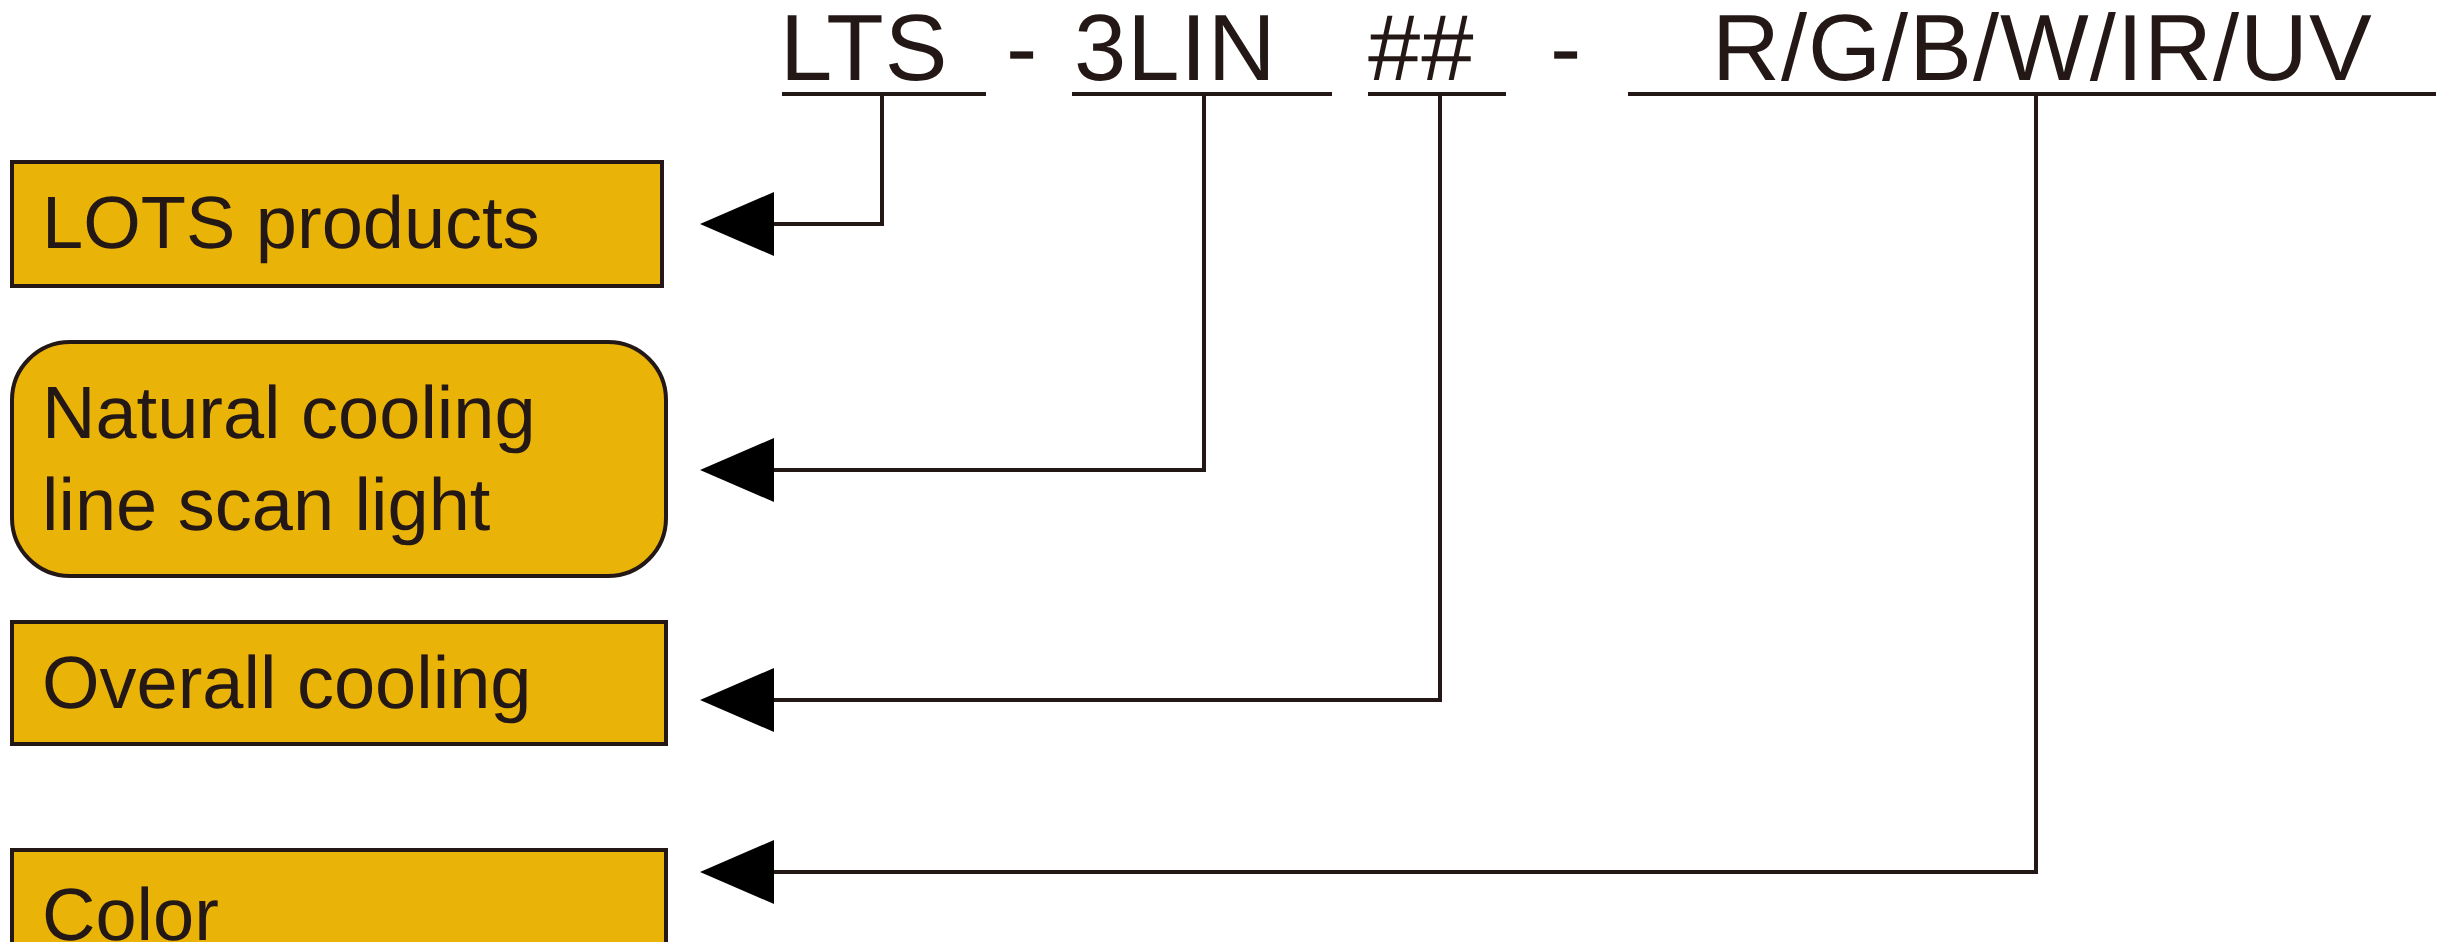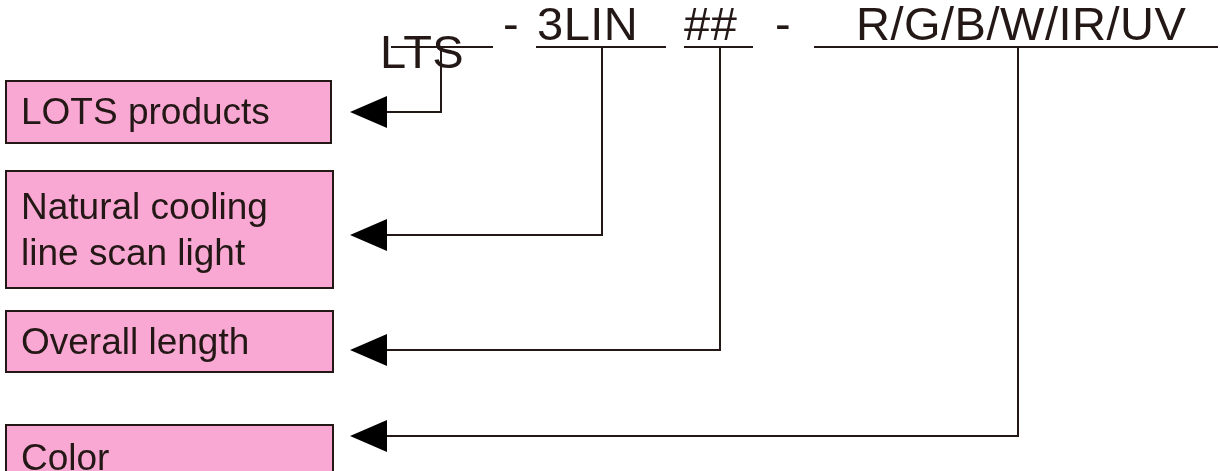--- a/index.html
+++ b/index.html
@@ -74,42 +74,42 @@
     border-top: 16px solid transparent;
     border-bottom: 16px solid transparent;
     border-right: 37px solid #000000;
   }
 
   
   .lbl-box {
     position: absolute;
     box-sizing: border-box;
     border: 2px solid #231815;
-    background: #f9a8d4;
+    background: #eab308;
     display: flex;
     flex-direction: column;
     justify-content: center;
     padding-left: 14px;
   }
   .lbl-text {
     color: #231815;
     font-family: "Liberation Sans", sans-serif;
     font-size: 37px;
     line-height: 46px;
     white-space: nowrap;
   }
 </style>
 </head>
 <body>
 
 <div id="diagram">
 
   <div class="pn-row">
 
-    <span class="pn-seg" style="left:380px;margin-top:28px;">LTS</span>
+    <span class="pn-seg" style="left:390px;">LTS</span>
 
     <span class="pn-dash" style="left:503px;">-</span>
 
     <span class="pn-seg" style="left:537px;text-align:right;">3LIN</span>
 
     <span class="pn-seg" style="left:684px;">##</span>
 
     <span class="pn-dash" style="left:775px;">-</span>
 
     <span class="pn-seg" style="left:812px;margin-left:44px;">R/G/B/W/IR/UV</span>
@@ -133,26 +133,26 @@
   <div class="arrow" style="left:350px; top:334px;"></div>
 
   <div class="stem" style="left:1017px; top:46px;  height:391px;"></div>
   <div class="run" style="left:385px;  top:435px; width:634px;"></div>
   <div class="arrow" style="left:350px;  top:420px;"></div>
 
   <div class="lbl-box" style="left:5px; top:80px; width:327px; height:64px;">
     <span class="lbl-text">LOTS products</span>
   </div>
 
-  <div class="lbl-box" style="left:5px; top:170px; width:329px; height:119px;">
+  <div class="lbl-box" style="left:5px; top:170px; width:329px; height:119px;border-radius:30px;">
     <span class="lbl-text">Natural cooling</span>
     <span class="lbl-text">line scan light</span>
   </div>
 
   <div class="lbl-box" style="left:5px; top:310px; width:329px; height:63px;">
-    <span class="lbl-text">Overall length</span>
+    <span class="lbl-text">Overall cooling</span>
   </div>
 
   <div class="lbl-box" style="left:5px; top:398px; width:329px; height:68px;margin-top:26px;">
     <span class="lbl-text">Color</span>
   </div>
 
 </div>
 
 </body></html>

